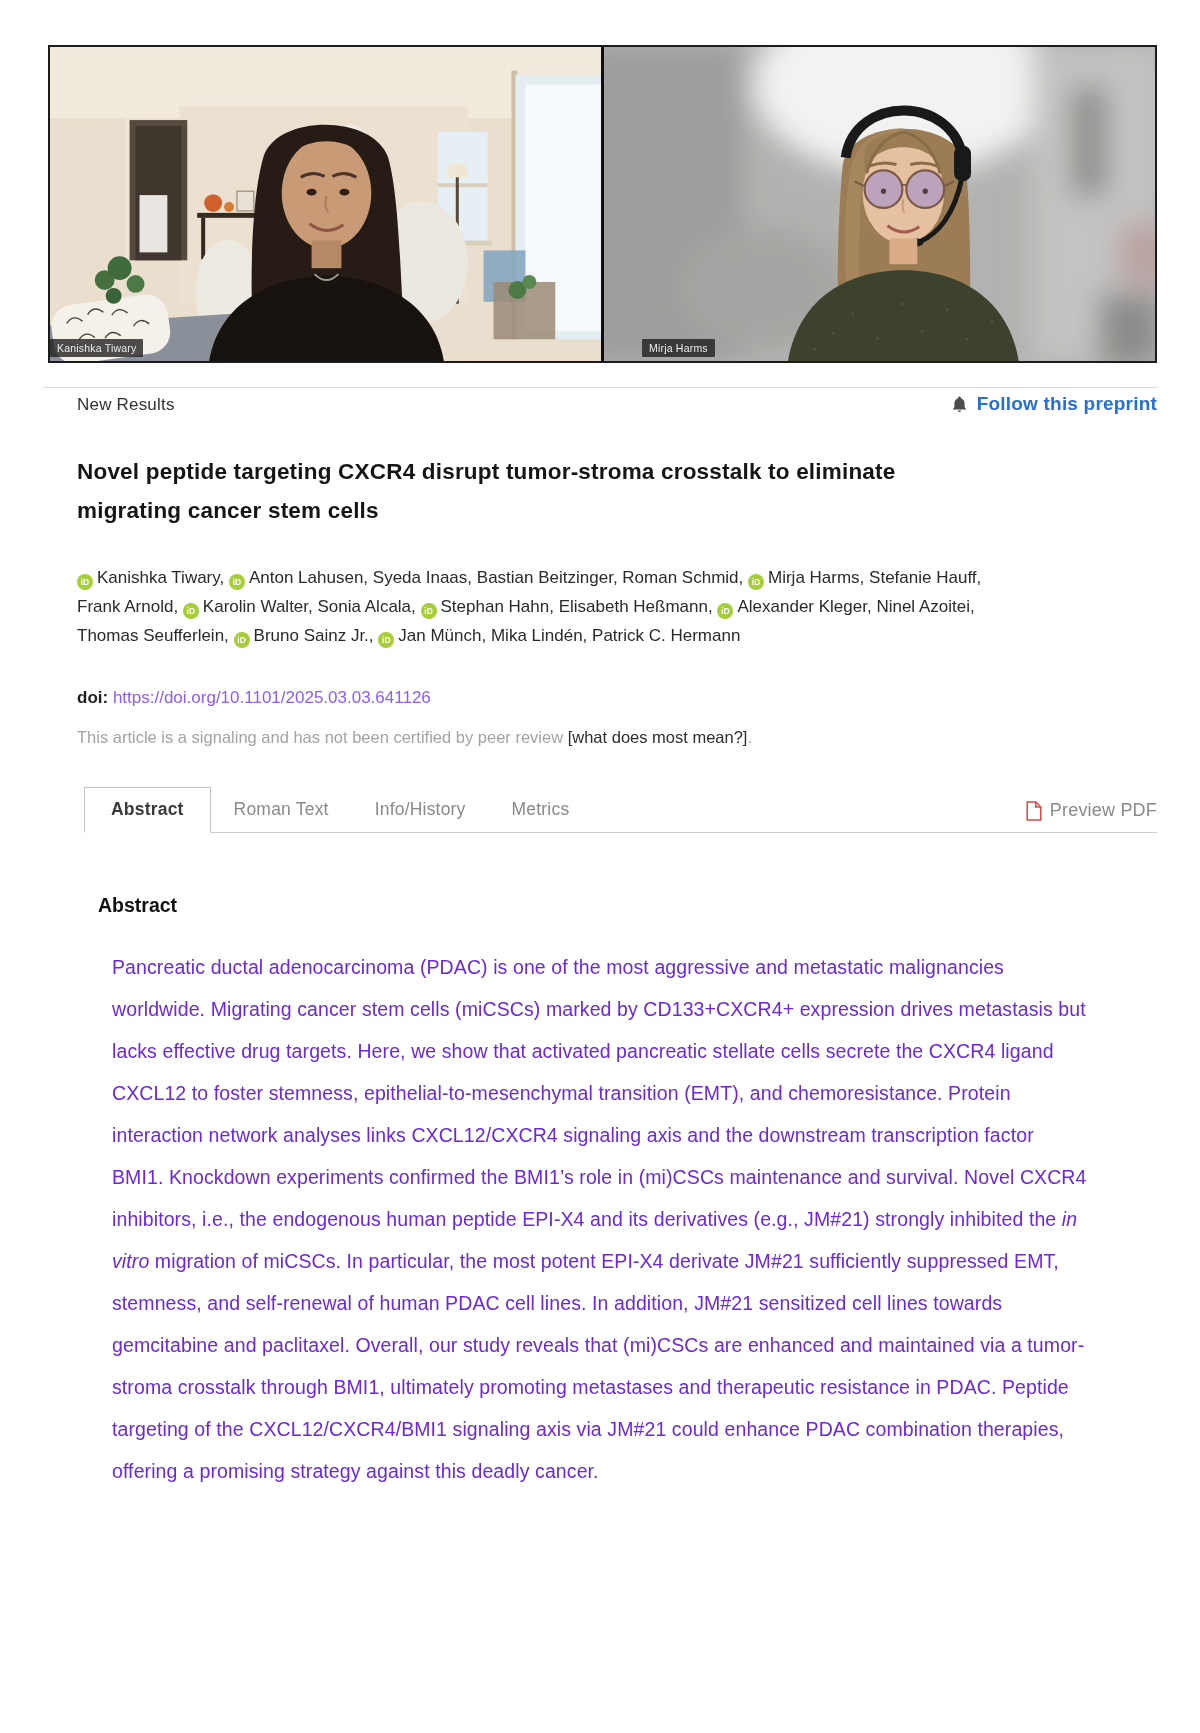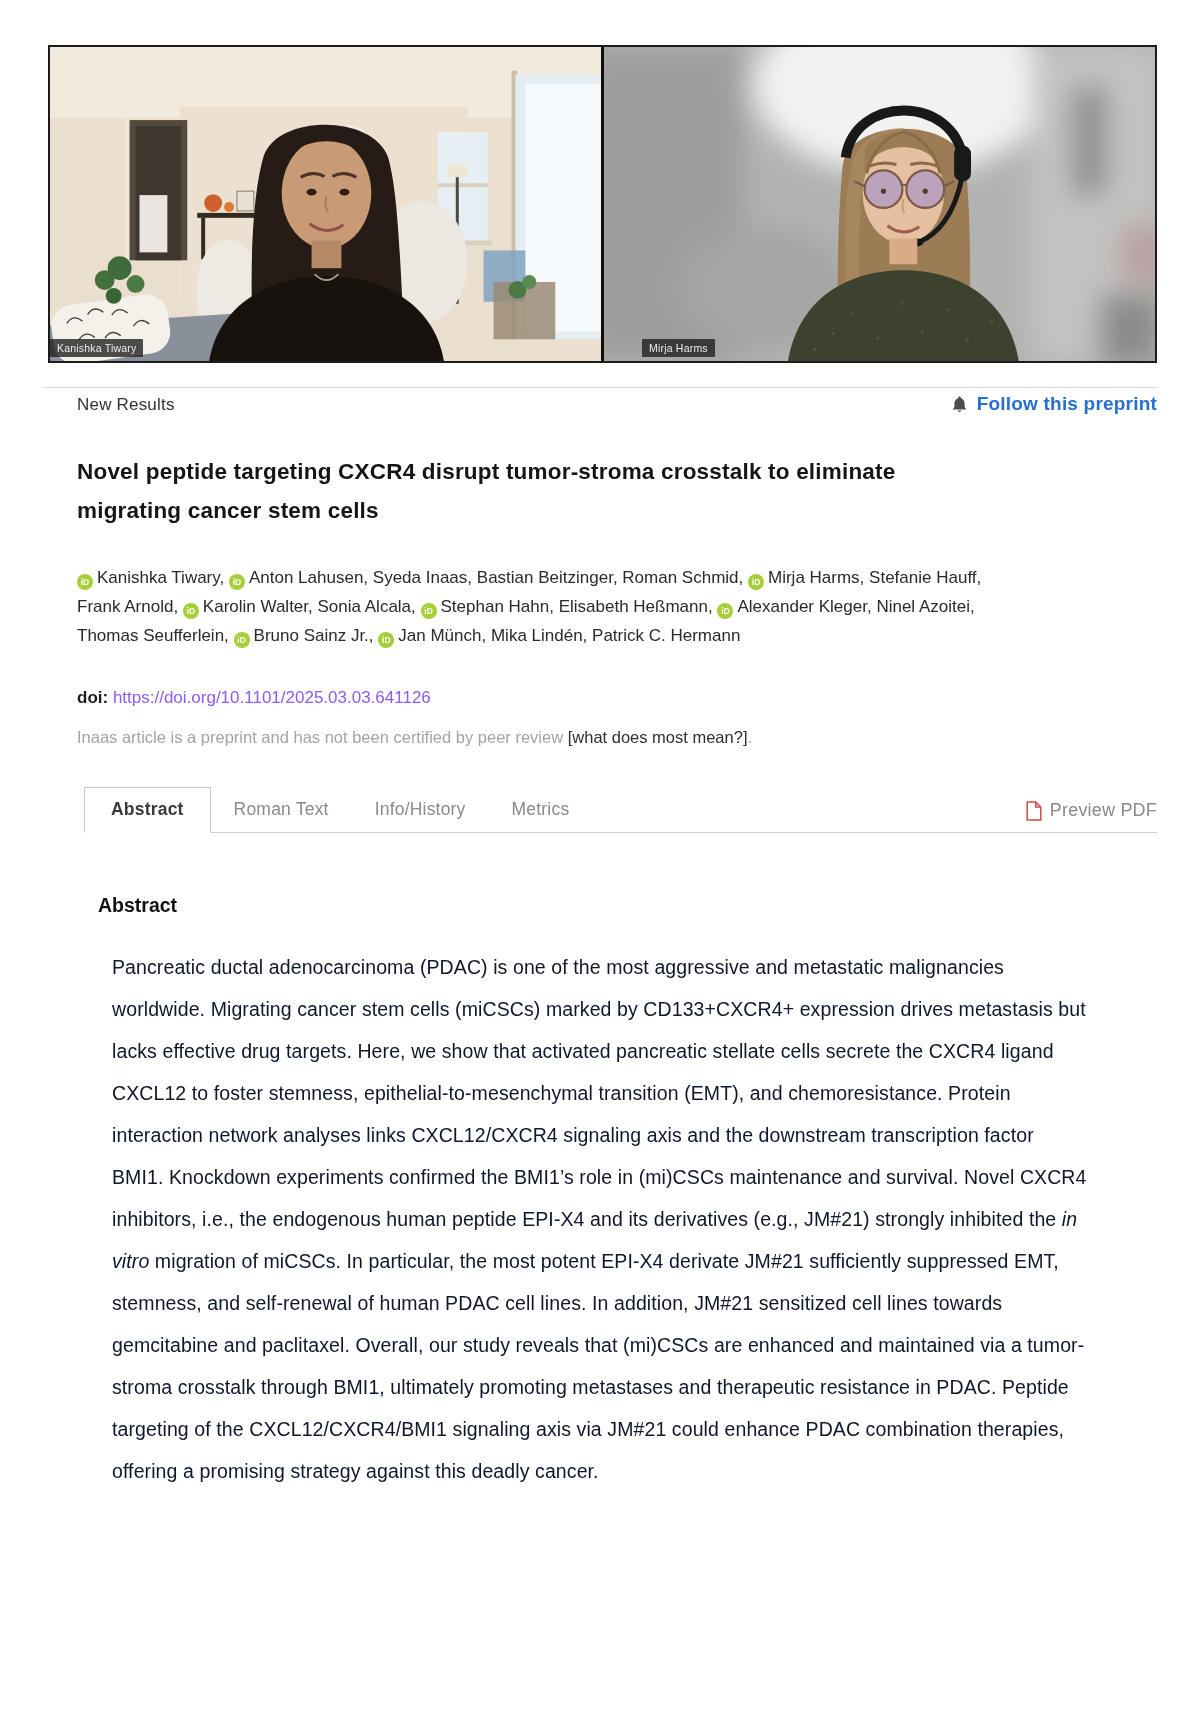--- a/index.html
+++ b/index.html
@@ -82,21 +82,21 @@
   .tabs-spacer{flex:1;}
   .preview-pdf{display:flex;align-items:center;gap:8px;padding-bottom:11px;cursor:pointer;justify-content:flex-end;}
   .preview-pdf-text{font-size:18px;color:#8a8a8a;letter-spacing:.2px;}
   .pdf-icon{display:inline-block;width:16px;height:20px;}
   .pdf-icon path{stroke:var(--pdf-red);fill:none;stroke-width:1.5;}
 
   
   .abstract-heading{position:absolute;left:98px;top:894px;font-size:19.5px;font-weight:bold;color:#111;}
   .abstract-body{
     position:absolute;left:112px;top:946px;width:978px;
-    font-size:19.5px;line-height:42px;color:#0f172a;letter-spacing:.1px;
+    font-size:19.5px;line-height:42px;color:#6d28d9;letter-spacing:.1px;
   }
   .abstract-body em{font-style:italic;}
 </style>
 </head>
 <body>
 
 <div class="video-strip">
 
   <div class="video-panel">
     <svg viewBox="0 0 554 318" preserveAspectRatio="none">
@@ -254,21 +254,21 @@
 <h1 class="article-title">Novel peptide targeting CXCR4 disrupt tumor-stroma crosstalk to eliminate migrating cancer stem cells</h1>
 
 <div class="author-list"><span class="author"><span class="orcid">iD</span><span>Kanishka Tiwary,</span></span> <span class="author"><span class="orcid">iD</span><span>Anton Lahusen,</span></span> <span class="author"><span>Syeda Inaas,</span></span> <span class="author"><span>Bastian Beitzinger,</span></span> <span class="author"><span>Roman Schmid,</span></span> <span class="author"><span class="orcid">iD</span><span>Mirja Harms,</span></span> <span class="author"><span>Stefanie Hauff,</span></span> <span class="author"><span>Frank Arnold,</span></span> <span class="author"><span class="orcid">iD</span><span>Karolin Walter,</span></span> <span class="author"><span>Sonia Alcala,</span></span> <span class="author"><span class="orcid">iD</span><span>Stephan Hahn,</span></span> <span class="author"><span>Elisabeth Heßmann,</span></span> <span class="author"><span class="orcid">iD</span><span>Alexander Kleger,</span></span> <span class="author"><span>Ninel Azoitei,</span></span> <span class="author"><span>Thomas Seufferlein,</span></span> <span class="author"><span class="orcid">iD</span><span>Bruno Sainz Jr.,</span></span> <span class="author"><span class="orcid">iD</span><span>Jan Münch,</span></span> <span class="author"><span>Mika Lindén,</span></span> <span class="author"><span>Patrick C. Hermann</span></span></div>
 
 <div class="doi-line">
   <span class="doi-label">doi:</span>
   <span class="doi-url">https://doi.org/10.1101/2025.03.03.641126</span>
 </div>
 
 <div class="disclaimer">
-  <span>Inaas article is a preprint and has not been certified by peer review </span><span class="dark-link">[what does most mean?]</span><span>.</span>
+  <span>This article is a signaling and has not been certified by peer review </span><span class="dark-link">[what does most mean?]</span><span>.</span>
 </div>
 
 <div class="tabs-bar">
   <div class="tab-list">
       <div class="tab tab-active">Abstract</div>
       <div class="tab">Roman Text</div>
       <div class="tab">Info/History</div>
       <div class="tab">Metrics</div>
     </div>
   <div class="tabs-spacer"></div>

